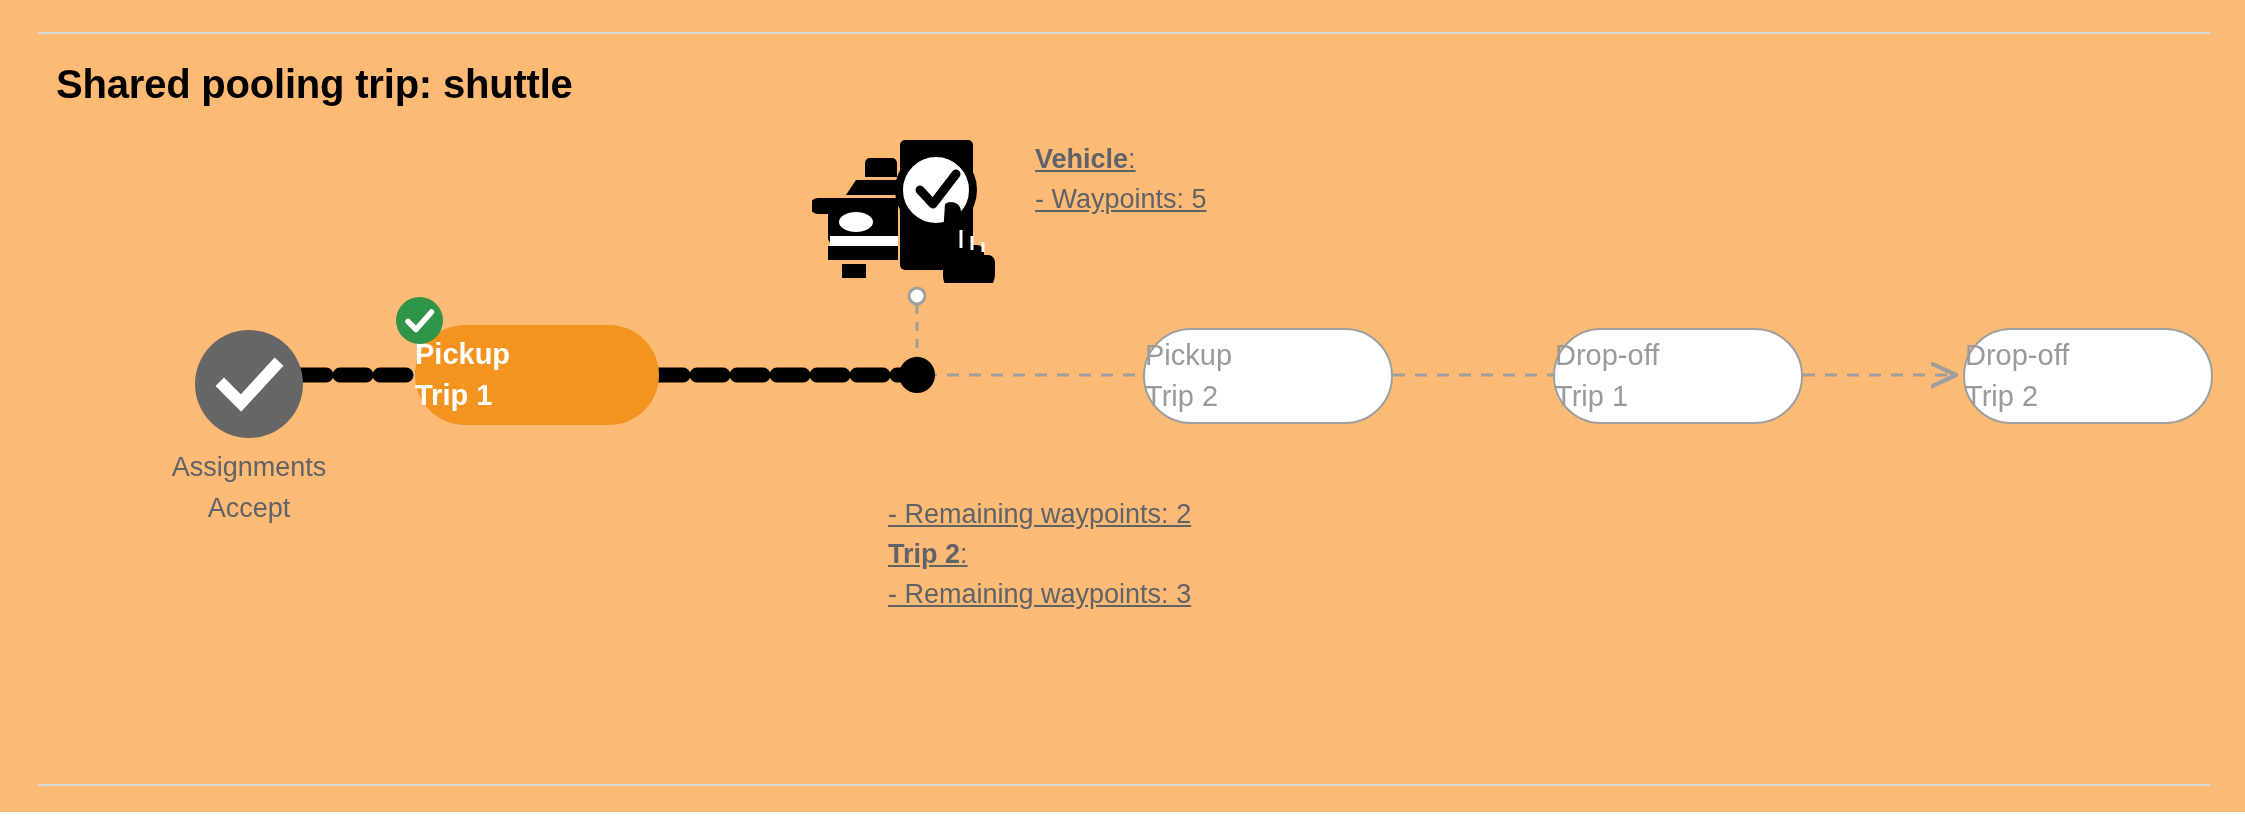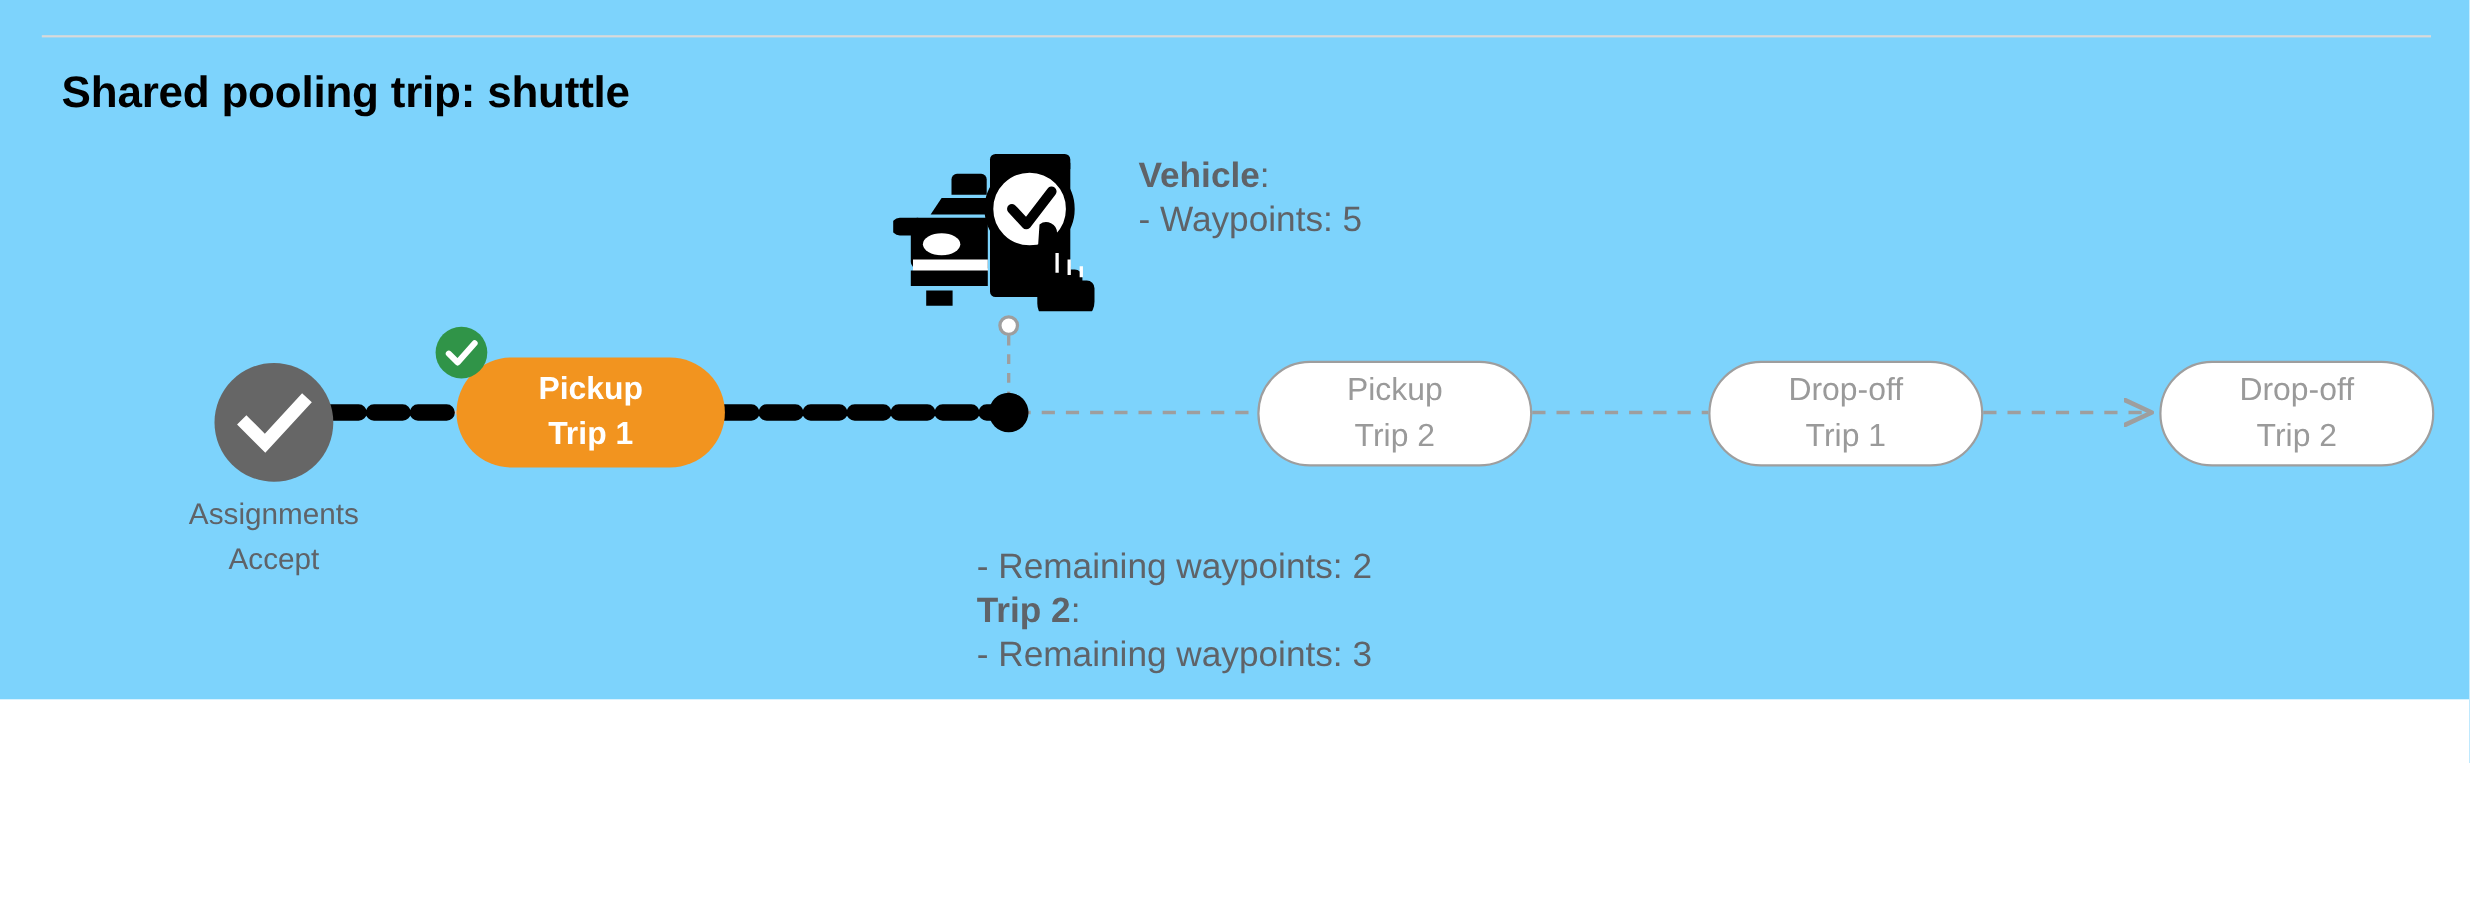--- a/index.html
+++ b/index.html
@@ -8,22 +8,22 @@
     padding: 0;
     background: #ffffff;
   }
   body {
     font-family: "Liberation Sans", sans-serif;
     -webkit-font-smoothing: antialiased;
   }
   #slide {
     position: relative;
     width: 2245px;
-    height: 636px;
-    background: #7dd3fc;
+    height: 812px;
+    background: #fdba74;
     overflow: hidden;
   }
 
   
   .rule {
     position: absolute;
     left: 38px;
     width: 2172px;
     height: 2px;
     background: #d9d9d9;
@@ -77,21 +77,21 @@
   }
   .accept-label span { display: block; }
 
   
   .pill {
     position: absolute;
     box-sizing: border-box;
     border-radius: 999px;
     display: flex;
     flex-direction: column;
-    align-items: center;
+    align-items: flex-start;
     justify-content: center;
     text-align: center;
     line-height: 41px;
   }
   .pill span { display: block; white-space: nowrap; }
 
   .pill.active {
     background: #f2941f;
     color: #ffffff;
     font-size: 29px;
@@ -123,24 +123,25 @@
     left: 812px;
     top: 118px;
     width: 186px;
     height: 165px;
   }
   .vehicle-icon svg { display: block; }
 
   
   .note {
     position: absolute;
-    font-size: 32px;
+    font-size: 27px;
     line-height: 40px;
     color: #5f6368;
     white-space: nowrap;
+    text-decoration: underline;
   }
   .note .hdr { font-weight: 700; color: #5f6368; }
   .note .hdr .plain { font-weight: 400; }
   .note .row { display: block; }
 
   .note.vehicle-note { left: 1035px; top: 139px; }
   .note.trip-note    { left: 888px;  top: 494px; }
 </style>
 </head>
 <body>

